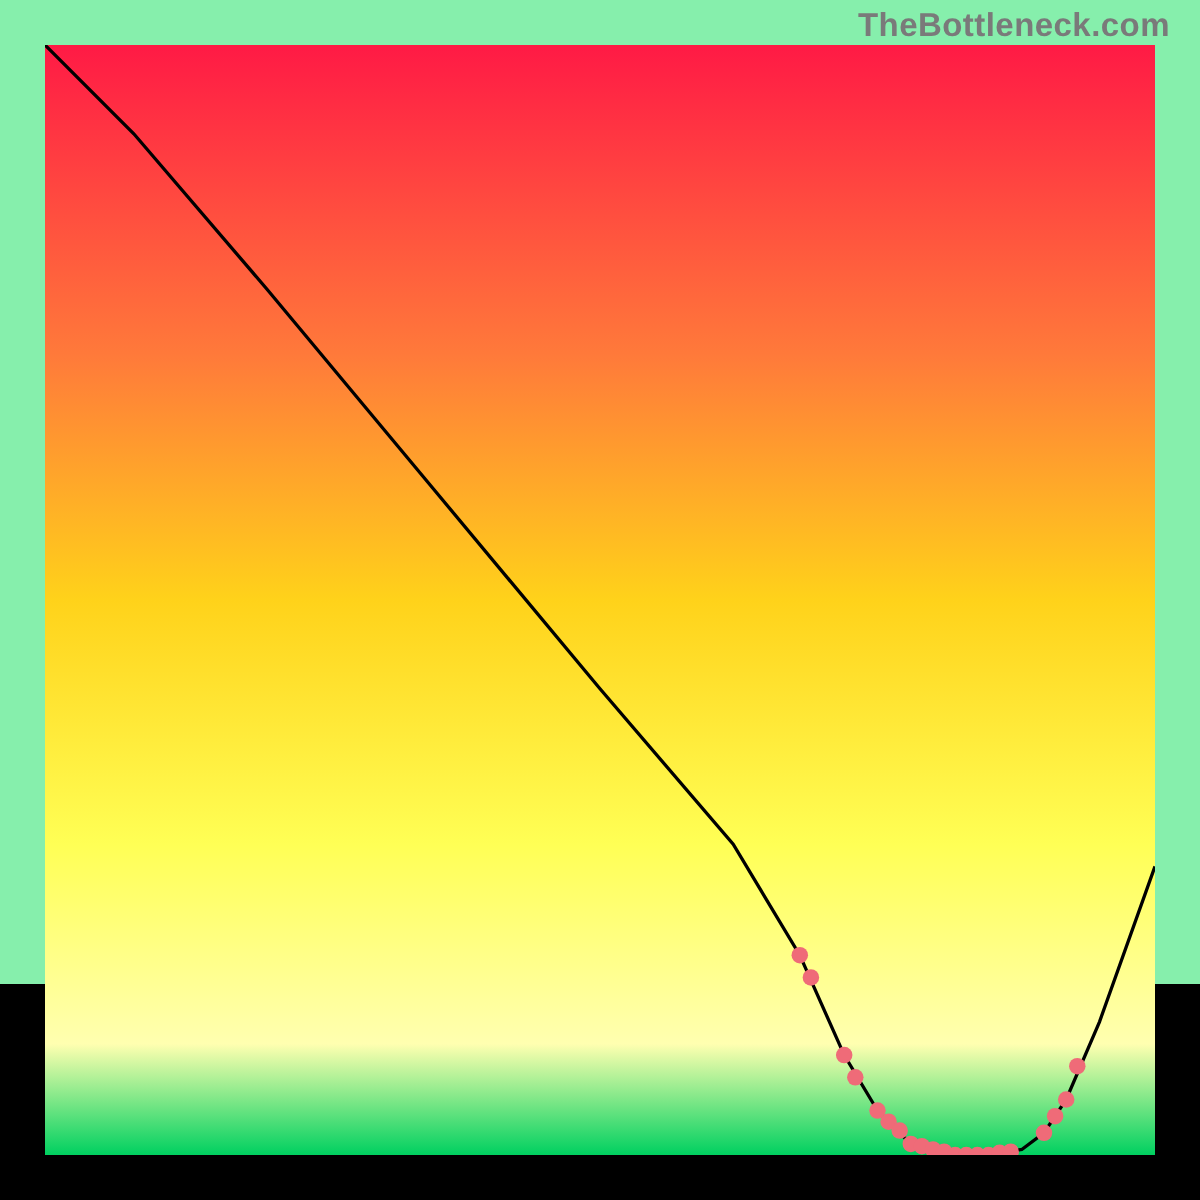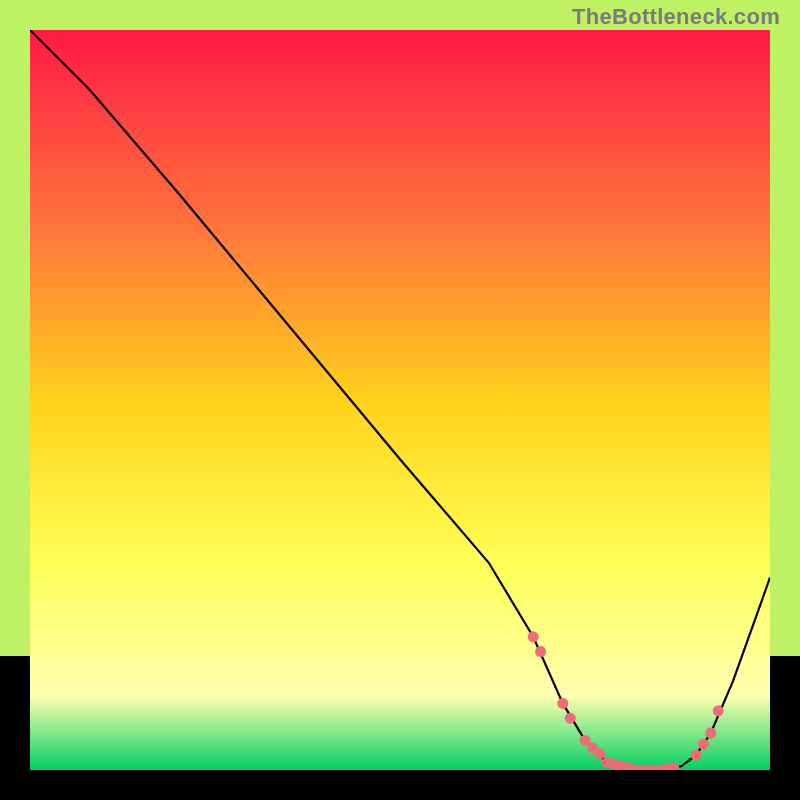--- a/index.html
+++ b/index.html
@@ -8,21 +8,21 @@
     width: 800px;
     height: 800px;
     background: #000;
     font-family: Arial, Helvetica, sans-serif;
     overflow: hidden;
   }
   .frame {
     position: relative;
     width: 800px;
     height: 656px;
-    background: #bef264;
+    background: #86efac;
   }
   .watermark {
     position: absolute;
     top: 4px;
     right: 20px;
     color: #7a7a7a;
     font-size: 22px;
     font-weight: 600;
     letter-spacing: 0.3px;
     user-select: none;

